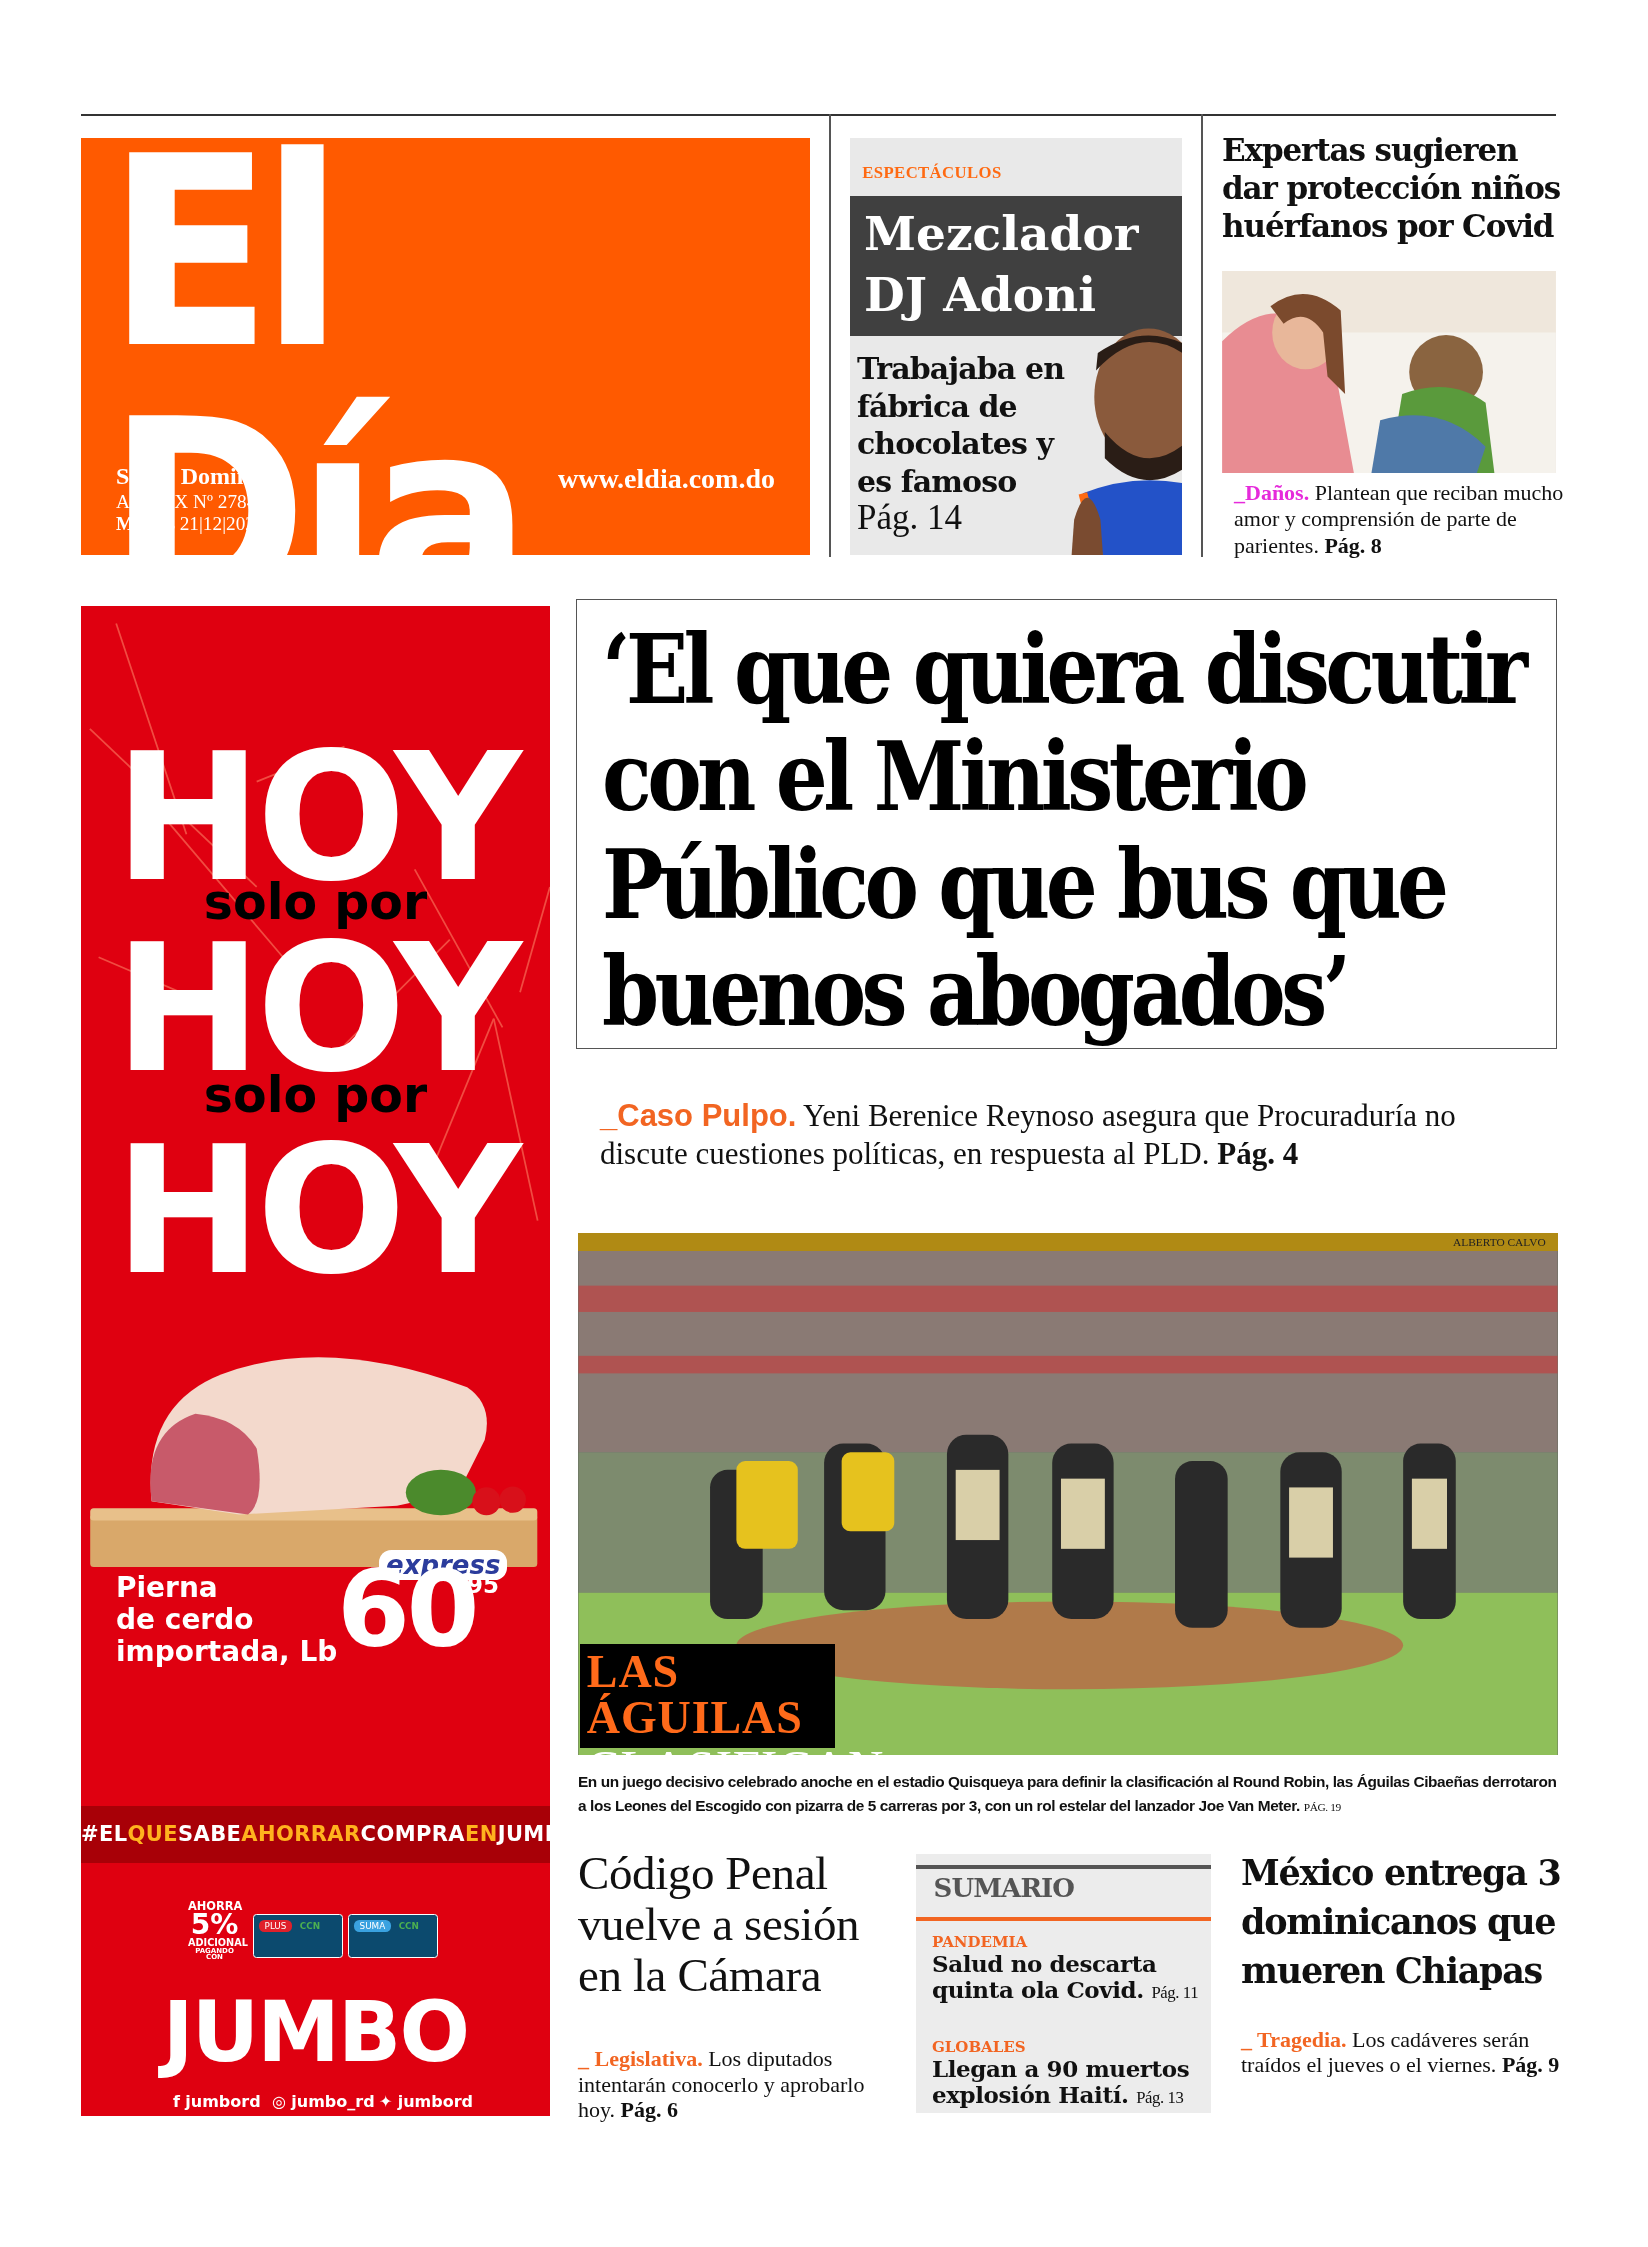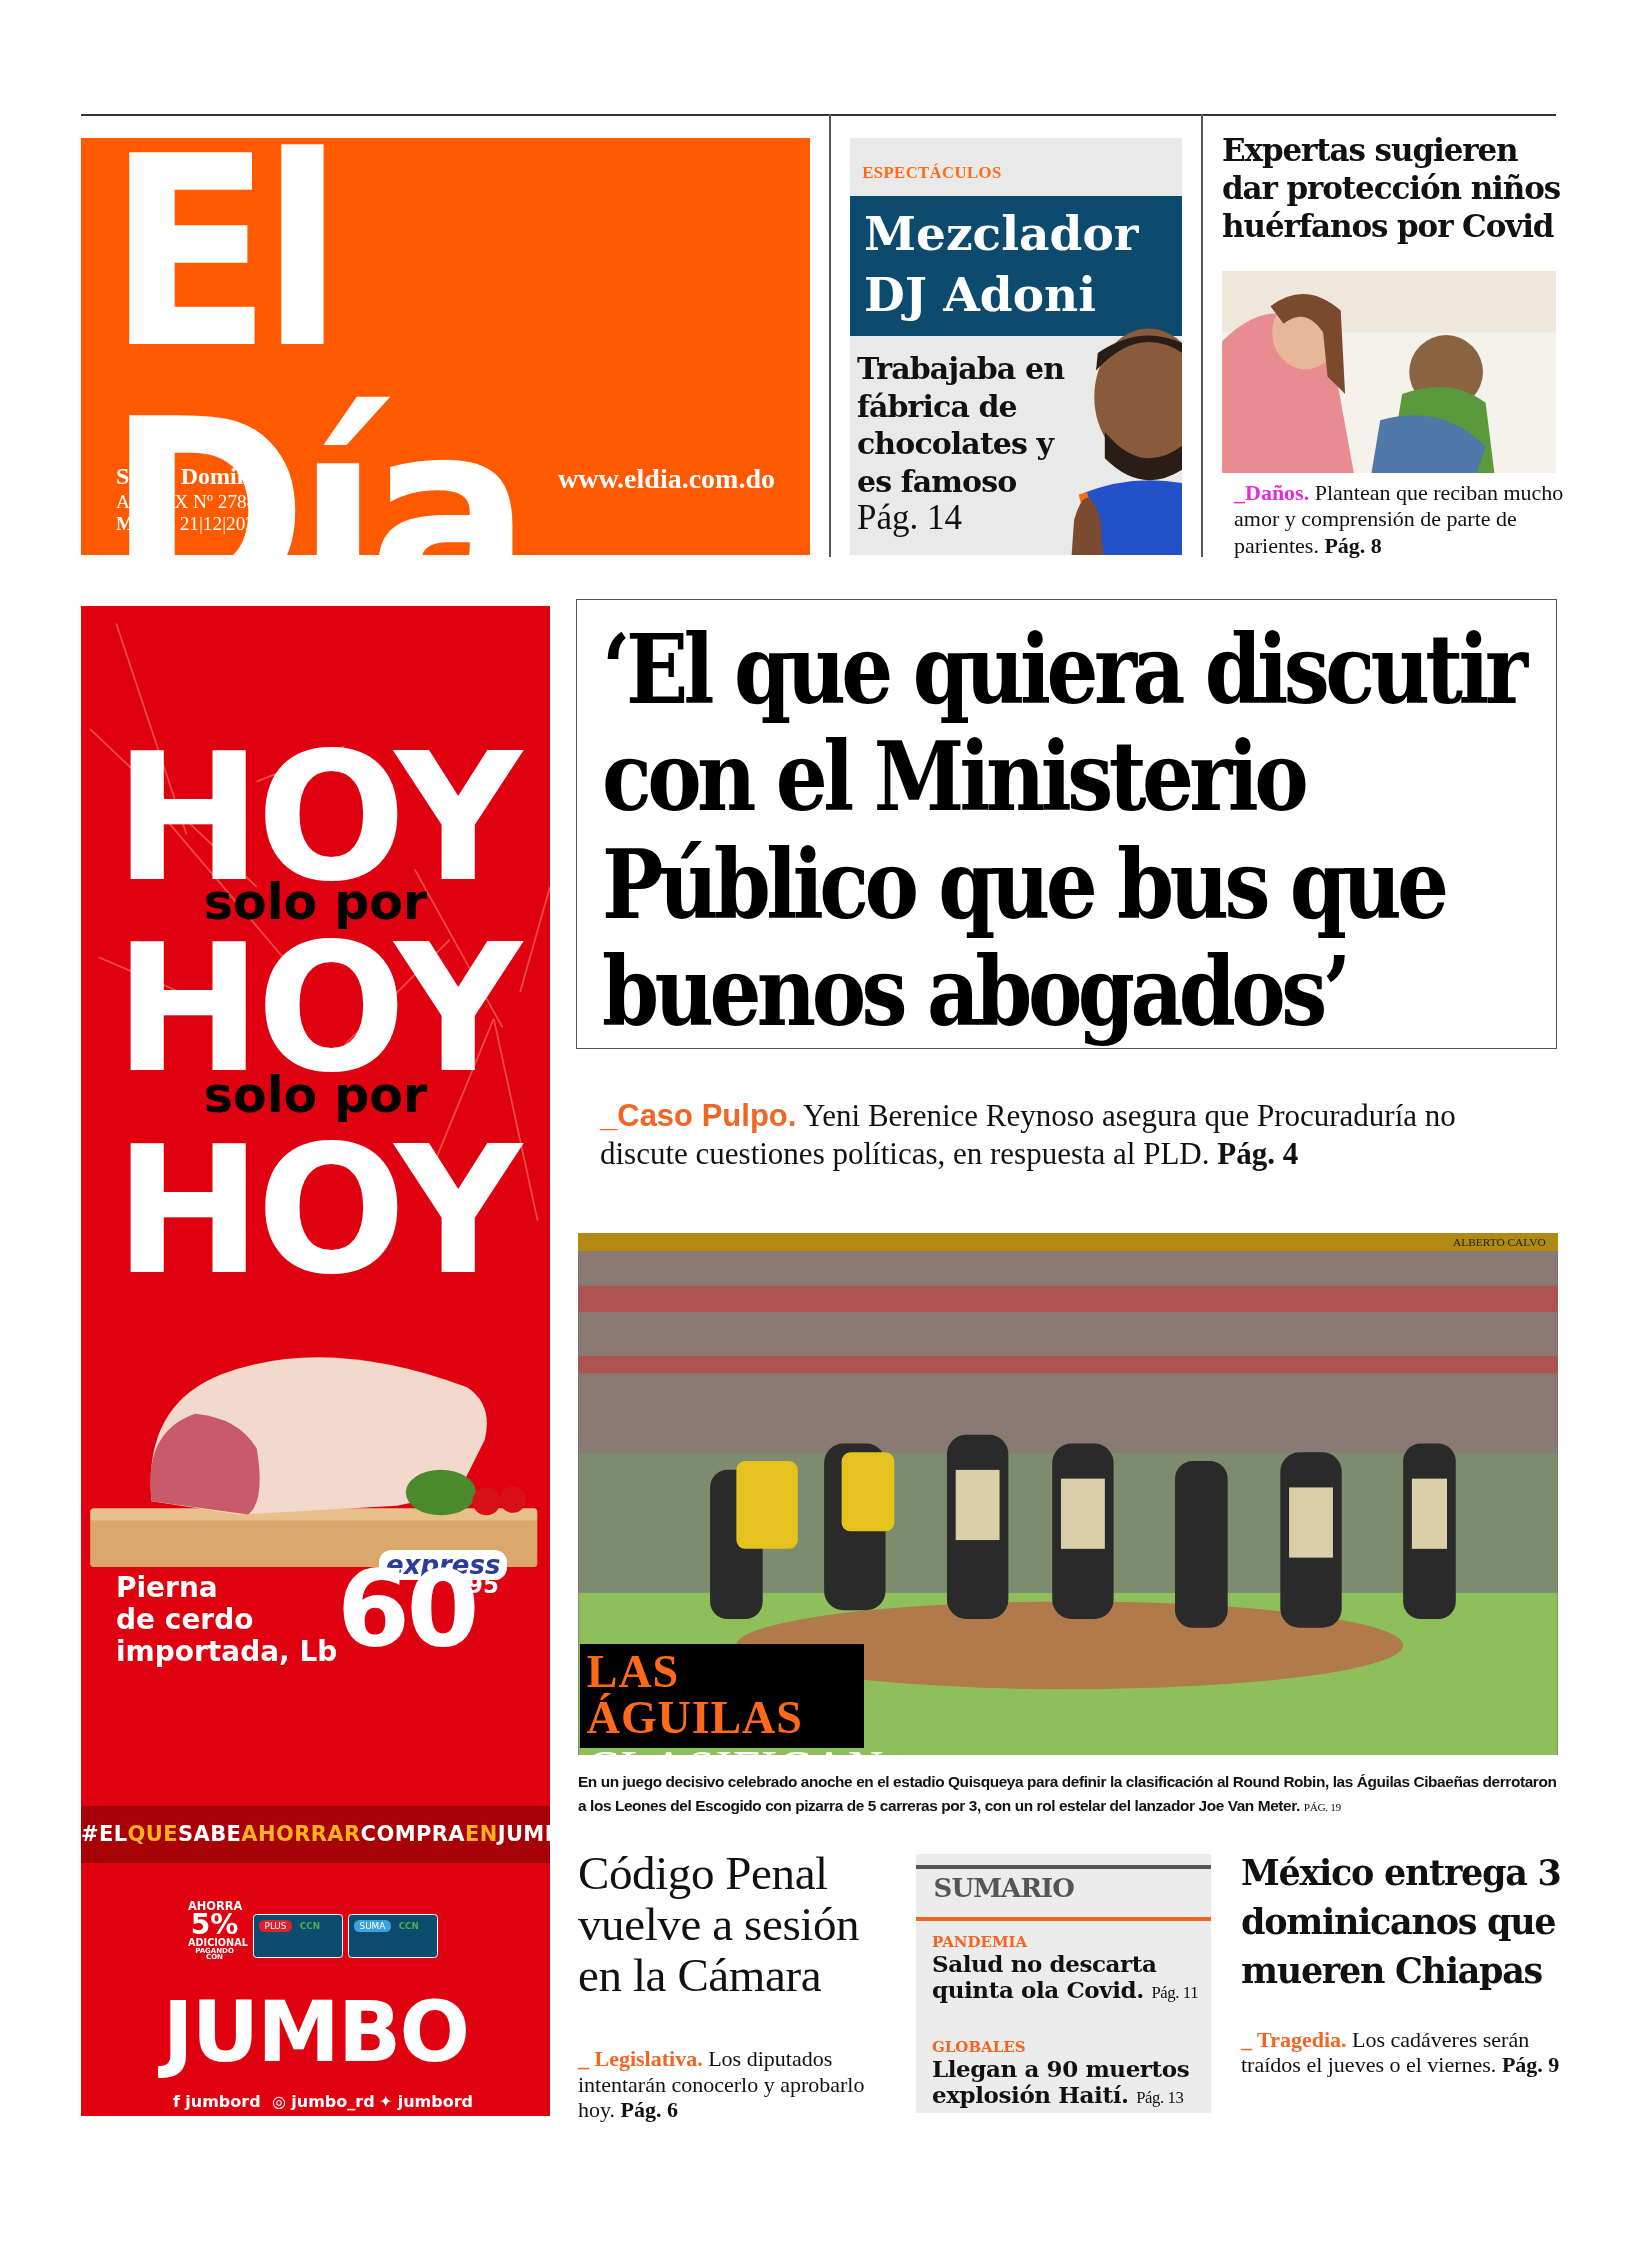--- a/index.html
+++ b/index.html
@@ -17,21 +17,21 @@
   .mast-meta { position: absolute; left: 35px; top: 325px; color: #fff; font-family: "Liberation Serif", serif; line-height: 1.15; }
   .mast-meta .city { font-size: 24px; font-weight: bold; }
   .mast-meta .issue { font-size: 19.3px; }
   .mast-meta .date { font-size: 19.3px; }
   .mast-meta .date b { font-weight: bold; }
   .mast-url { position: absolute; right: 35px; top: 325px; color: #fff; font-family: "Liberation Serif", serif; font-weight: bold; font-size: 28px; }
 
   
   .espec { left: 850px; top: 138px; width: 332px; height: 417px; background: #e9e9e9; overflow: hidden; }
   .espec .kicker { position: absolute; left: 12.3px; top: 24.6px; color: #ff6a12; font-family: "Liberation Serif", serif; font-weight: bold; font-size: 16.7px; letter-spacing: 0.4px; }
-  .espec .orange { position: absolute; left: 0; top: 58px; width: 332px; height: 140px; background: #0c4a6e; }
+  .espec .orange { position: absolute; left: 0; top: 58px; width: 332px; height: 140px; background: #404040; }
   .espec .orange .t { position: absolute; left: 14px; top: 7px; color: #fff; font-family: "DejaVu Serif", serif; font-weight: bold; font-size: 47px; line-height: 1.3; }
   .espec .deck { position: absolute; left: 7px; top: 212px; font-family: "DejaVu Serif", serif; font-weight: bold; font-size: 30px; line-height: 1.25; letter-spacing: -0.9px; color: #111; }
   .espec .pag { position: absolute; left: 7px; top: 360px; font-family: "Liberation Serif", serif; font-size: 35px; }
   .dj-photo { position: absolute; left: 202px; top: 180px; width: 167px; height: 263px; }
 
   
   .expertas { left: 1222px; top: 132px; width: 342px; height: 430px; }
   .expertas .head { font-family: "DejaVu Serif", serif; font-weight: bold; font-size: 31px; line-height: 1.22; letter-spacing: -1.1px; }
   .expertas .photo { position: absolute; left: 0; top: 139px; width: 334px; height: 202px; overflow: hidden; background: #f1ece4; }
   .expertas .sum { position: absolute; left: 0; top: 348px; font-family: "Liberation Serif", serif; font-size: 22px; line-height: 1.2; width: 342px; margin-left: 12px; }
@@ -62,21 +62,21 @@
   
   .main-box { left: 576px; top: 599px; width: 981px; height: 450px; border: 1.8px solid #555; }
   .main-head { position: absolute; left: 24.6px; top: 16px; width: 948px; font-family: "DejaVu Serif", serif; font-weight: bold; font-size: 95px; line-height: 1.13; letter-spacing: -5.3px; transform: scaleX(0.86); transform-origin: left top; width: 1106px; color: #000; }
   .main-sum { position: absolute; left: 23px; top: 497px; font-family: "Liberation Serif", serif; font-size: 31px; line-height: 1.22; width: 939px; }
   .main-sum .lead-orange { font-family: "Liberation Sans", sans-serif; font-stretch: condensed; }
 
   
   .sports { left: 578px; top: 1233px; width: 980px; height: 522px; overflow: hidden; background: #5b6b53; }
   .credit-band { position: absolute; left: 0; top: 0; width: 100%; height: 17.6px; background: #b08a14; }
   .credit { position: absolute; right: 12.3px; top: 2.6px; font-family: "Liberation Serif", serif; font-size: 11.4px; color: #222; }
-  .photo-label { position: absolute; left: 1.8px; top: 411px; width: 284px; height: 104px; background: #000; padding: 5.3px 7px; font-family: "Liberation Serif", serif; line-height: 1; }
+  .photo-label { position: absolute; left: 1.8px; top: 411px; width: 255px; height: 104px; background: #000; padding: 5.3px 7px; font-family: "Liberation Serif", serif; line-height: 1; }
   .photo-label .l1 { color: #ff6a1a; font-size: 46px; font-weight: bold; letter-spacing: 0.9px; }
   .photo-label .l2 { color: #fff; font-size: 49px; letter-spacing: 0.9px; margin-top: 1.8px; }
   .caption { left: 578px; top: 1770px; width: 983px; font-family: "Liberation Sans", sans-serif; font-weight: bold; font-size: 15.4px; line-height: 1.55; letter-spacing: -0.4px; }
   .caption .pg { font-weight: normal; font-family: "Liberation Serif", serif; font-size: 11.4px; }
 
   
   .codigo { left: 578px; top: 1848px; width: 325px; }
   .codigo .head { font-family: "Liberation Serif", serif; font-size: 47px; line-height: 1.08; letter-spacing: -0.4px; }
   .codigo .sum, .mexico .sum { font-family: "Liberation Serif", serif; font-size: 22px; line-height: 1.15; margin-top: 46px; }
   .sumario { left: 916px; top: 1854px; width: 295px; height: 259px; background: #ececec; }

